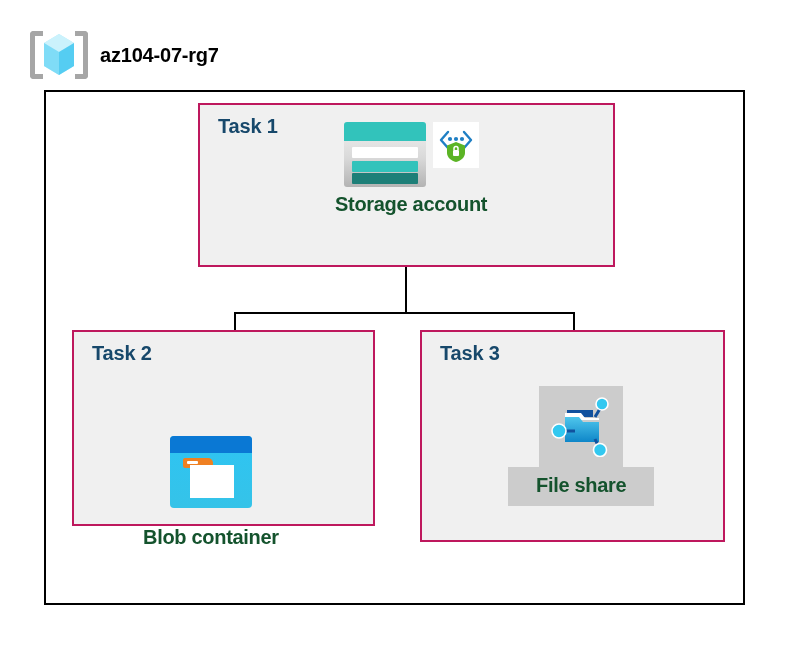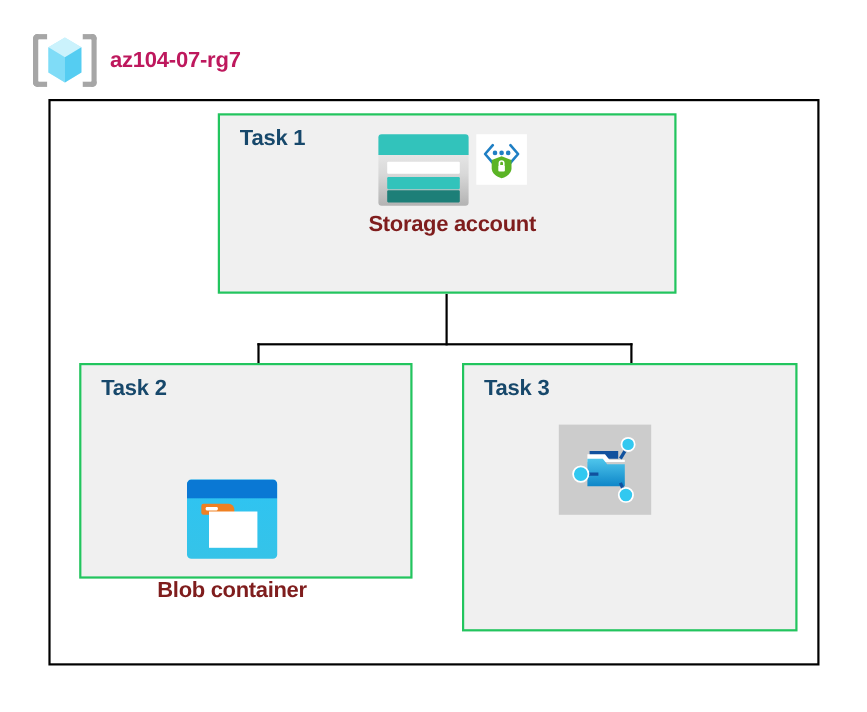--- a/index.html
+++ b/index.html
@@ -27,47 +27,47 @@
   }
   #rg-icon {
     width: 58px;
     height: 52px;
     position: relative;
     flex: 0 0 auto;
   }
   #rg-title {
     font-size: 20px;
     font-weight: bold;
-    color: #be185d;
+    color: #000000;
     letter-spacing: -0.2px;
     white-space: nowrap;
   }
 
   
   #rg-boundary {
     position: absolute;
     left: 44px;
     top: 90px;
     width: 701px;
     height: 515px;
     border: 2px solid #000000;
     background: #ffffff;
     box-sizing: border-box;
   }
 
   
   .task-box {
     position: absolute;
     background: #f0f0f0;
-    border: 2px solid #22c55e;
+    border: 2px solid #be185d;
     box-sizing: border-box;
   }
   #task-box-1 { left: 198px; top: 103px; width: 417px; height: 164px; }
   #task-box-2 { left: 72px;  top: 330px; width: 303px; height: 196px; }
-  #task-box-3 { left: 420px; top: 330px; width: 305px; height: 244px; }
+  #task-box-3 { left: 420px; top: 330px; width: 305px; height: 212px; }
 
   .task-label {
     position: absolute;
     left: 18px;
     top: 10px;
     font-size: 20px;
     font-weight: bold;
     color: #17486b;
     letter-spacing: -0.2px;
   }
@@ -75,21 +75,21 @@
   
   .node {
     position: absolute;
     display: flex;
     flex-direction: column;
     align-items: center;
   }
   .node-caption {
     font-size: 20px;
     font-weight: bold;
-    color: #7f1d1d;
+    color: #14532d;
     white-space: nowrap;
     letter-spacing: -0.3px;
   }
   .node-caption.highlighted {
     background: #cccccc;
     padding: 7px 28px 9px 28px;
   }
   .icon-wrap { position: relative; }
   .icon-wrap.highlighted { background: #cccccc; padding: 7px 10px 6px 10px; }
 
@@ -289,13 +289,14 @@
       <path d="M16 20 L32 20 L36 25 L50 25 L50 27 L16 27 Z" fill="#ffffff"></path>
       <path d="M16 24 L30 24 L34 29 L50 29 L50 49 L16 49 Z" fill="url(#fsFolder)"></path>
       <line x1="14" y1="38" x2="26" y2="38" stroke="#11519e" stroke-width="3"></line>
       <line x1="46" y1="24" x2="52" y2="14" stroke="#11519e" stroke-width="3"></line>
       <line x1="46" y1="46" x2="50" y2="55" stroke="#11519e" stroke-width="3"></line>
       <circle cx="10" cy="38" r="7" fill="#32c8f0" stroke="#ffffff" stroke-width="1.6"></circle>
       <circle cx="53" cy="11" r="6" fill="#32c8f0" stroke="#ffffff" stroke-width="1.6"></circle>
       <circle cx="51" cy="57" r="6.5" fill="#32c8f0" stroke="#ffffff" stroke-width="1.6"></circle>
     </svg>
   </div>
+  <div class="node-caption highlighted" style="margin-top:0px;">File share</div>
 </div>
 
 </body></html>

